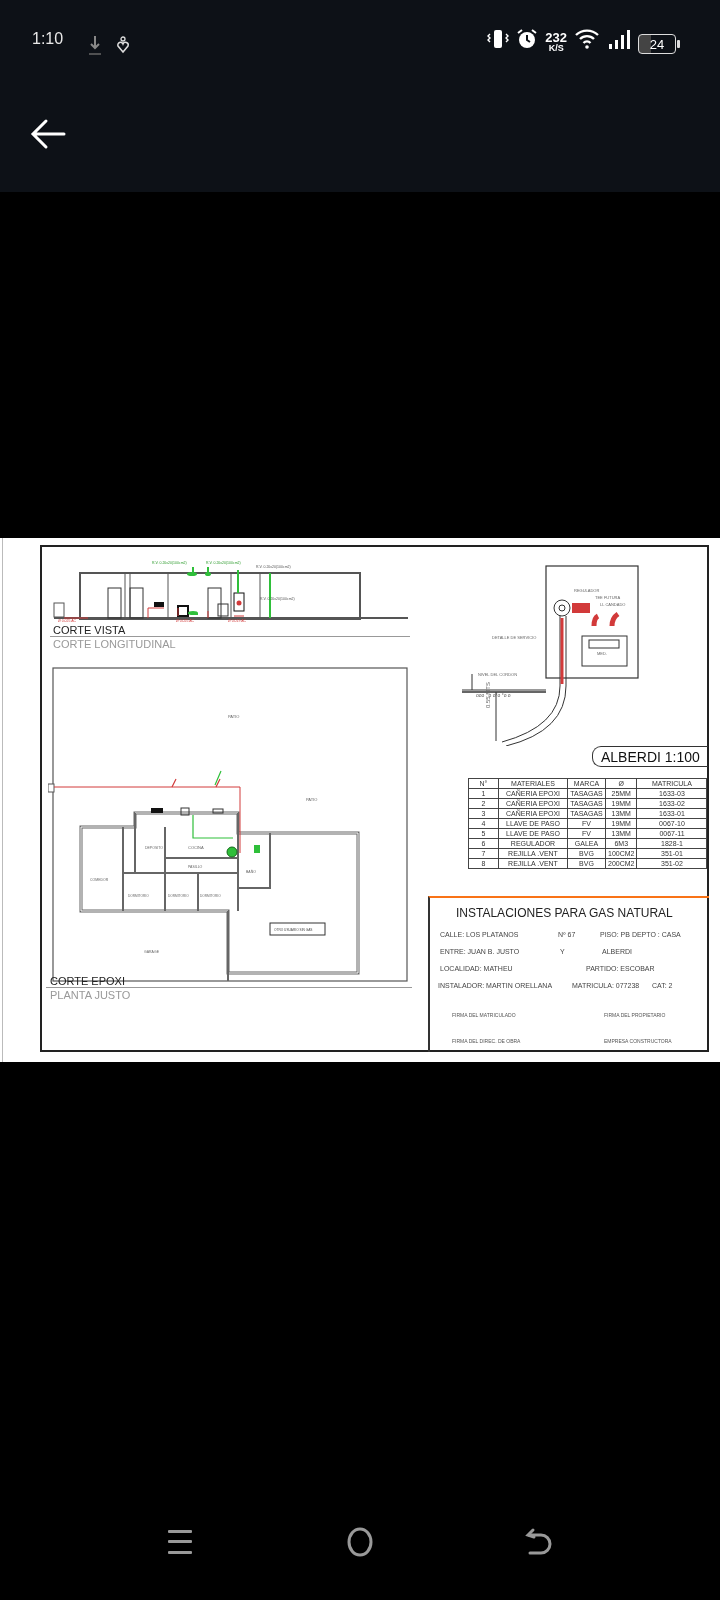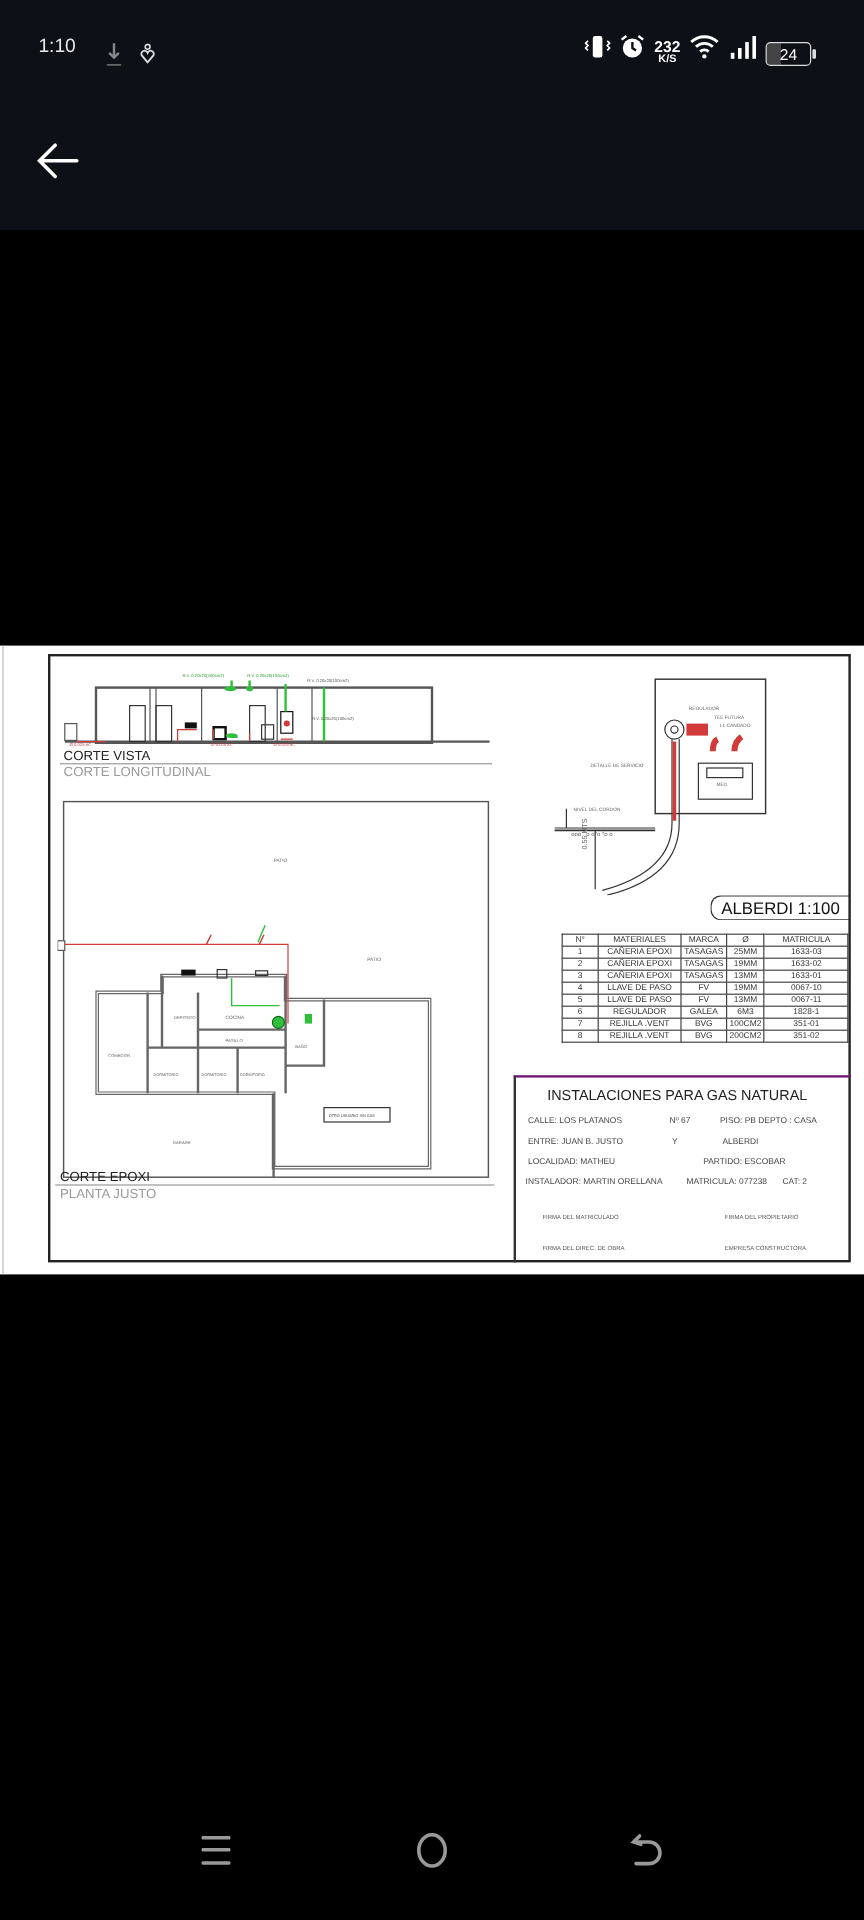--- a/index.html
+++ b/index.html
@@ -10,21 +10,21 @@
   .status-icons-right { position: absolute; right: 40px; top: 28px; display: flex; align-items: flex-end; gap: 7px; }
   .appbar { position: absolute; left: 0; top: 90px; width: 720px; height: 102px; background: #0d1117; }
   .back-btn { position: absolute; left: 26px; top: 22px; width: 44px; height: 44px; display: flex; align-items: center; justify-content: center; cursor: pointer; }
   .viewer { position: absolute; left: 0; top: 192px; width: 720px; height: 1290px; background: #000; }
   .doc { position: absolute; left: 0; top: 538px; width: 720px; height: 524px; background: #fff; }
   .doc-border { position: absolute; left: 40px; top: 7px; width: 669px; height: 507px; border: 2px solid #222; }
   .lbl { position: absolute; font-family: "Liberation Sans", sans-serif; color: #222; white-space: nowrap; }
   .tiny { font-size: 4px; color: #666; }
   .tbl { position: absolute; left: 468px; top: 240px; border-collapse: collapse; font-size: 7px; color: #333; }
   .tbl td, .tbl th { border: 1px solid #444; padding: 0 2px; height: 10px; text-align: center; font-weight: normal; line-height: 9px; }
-  .info { position: absolute; left: 428px; top: 358px; width: 281px; height: 156px; border-top: 2px solid #701a75; border-left: 2px solid #333; }
+  .info { position: absolute; left: 428px; top: 358px; width: 281px; height: 156px; border-top: 2px solid #f97316; border-left: 2px solid #333; }
   .navbar { position: absolute; left: 0; top: 1482px; width: 720px; height: 118px; background: #000; }
   .nav-btn { position: absolute; top: 36px; width: 60px; height: 48px; display: flex; align-items: center; justify-content: center; cursor: pointer; }
 </style>
 </head>
 <body>
 
 <div class="statusbar">
   <span class="status-time">1:10</span>
   <div class="status-icons-left">
     <span>

